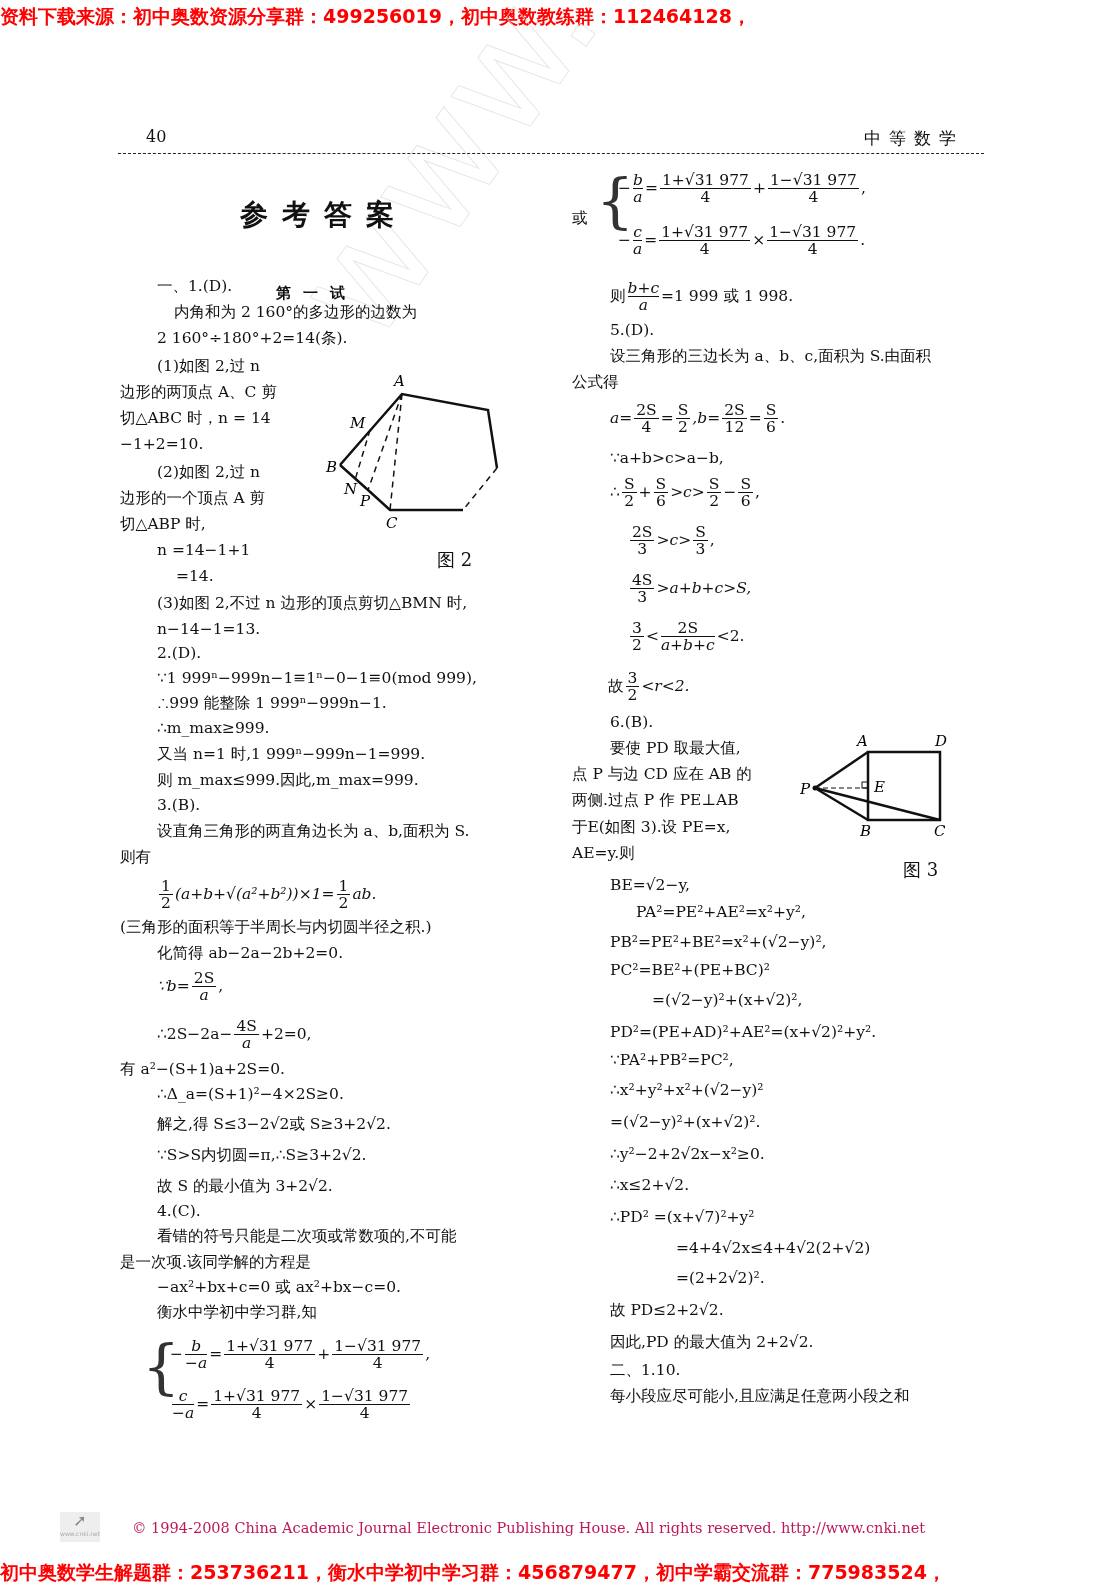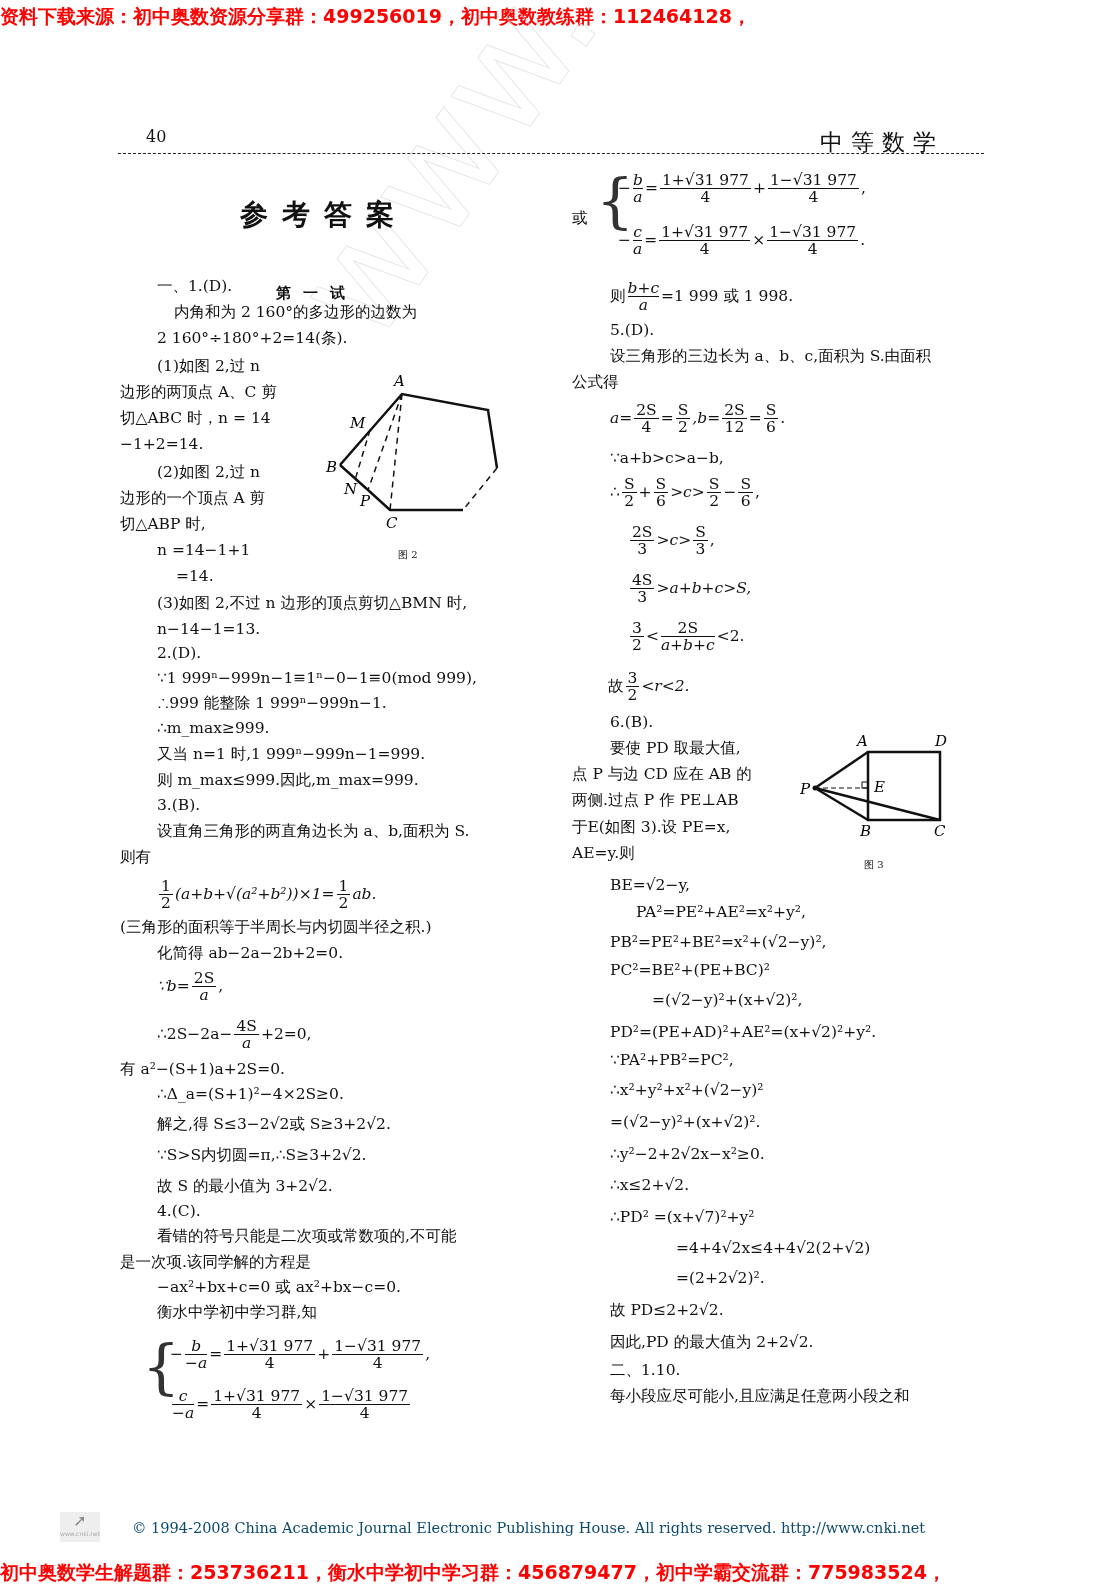--- a/index.html
+++ b/index.html
@@ -3,36 +3,36 @@
 <meta charset="utf-8">
 <style>
   html, body { margin:0; padding:0; background:#fff; }
   body { width:1117px; height:1590px; position:relative; overflow:hidden;
          font-family:"DejaVu Serif","Liberation Serif",serif; color:#111; }
   .banner { position:absolute; left:0; font-family:"DejaVu Sans","Liberation Sans",sans-serif;
             font-weight:bold; color:#f00; font-size:19px; white-space:nowrap; letter-spacing:0px; }
   .banner.top { top:4px; }
   .banner.bottom { top:1560px; }
   .pageno { position:absolute; left:146px; top:127px; font-size:16px; }
-  .journal { position:absolute; left:820px; top:127px; font-size:23px; letter-spacing:8px; }
+  .journal { position:absolute; left:864px; top:127px; font-size:17px; letter-spacing:8px; }
   .rule { position:absolute; left:118px; top:153px; width:866px; height:0;
           border-top:1.5px dashed #222; }
   .title { position:absolute; left:240px; top:196px; font-size:28px; font-weight:bold;
            letter-spacing:14px; font-family:"DejaVu Sans","Liberation Sans",sans-serif; }
   .subtitle { position:absolute; left:276px; top:244px; font-size:15px; font-weight:bold;
               letter-spacing:12px; font-family:"DejaVu Sans","Liberation Sans",sans-serif;margin-top:40px; }
   .line { position:absolute; font-size:15.5px; white-space:nowrap; line-height:20px; }
   i { font-style:italic; }
   .frac { display:inline-block; vertical-align:middle; text-align:center; line-height:16px; margin:0 2px; }
   .frac > span { display:block; padding:0 2px; }
   .frac > span.num { border-bottom:1px solid #111; }
   .brace { position:absolute; font-size:60px; line-height:60px; font-weight:100; color:#333; }
   .fig { position:absolute; }
-  .figcap { position:absolute; font-size:10px; }
-  .copyright { position:absolute; left:132px; top:1520px; font-size:14.5px; color:#0c4a6e; white-space:nowrap; }
+  .figcap { position:absolute; font-size:18px;margin-left:39px; }
+  .copyright { position:absolute; left:132px; top:1520px; font-size:14.5px; color:#be185d; white-space:nowrap; }
   .cnki-logo { position:absolute; left:60px; top:1512px; width:40px; height:30px; background:#eee;
                font-size:6px; color:#aaa; text-align:center; font-family:"DejaVu Sans",sans-serif; }
   .watermark { position:absolute; left:260px; top:270px; font-size:150px; color:transparent;
                -webkit-text-stroke:1px #ddd; transform:rotate(-55deg); transform-origin:left top;
                white-space:nowrap; font-family:"DejaVu Sans",sans-serif; opacity:0.7; }
 </style>
 </head>
 <body>
 
 <div class="banner top">资料下载来源：初中奥数资源分享群：499256019，初中奥数教练群：112464128，</div>
@@ -46,21 +46,21 @@
 <div class="title">参考答案</div>
 <div class="subtitle">第一试</div>
 
 <div>
   <div class="line" style="left:157px;top:276px">一、1.(D).</div>
   <div class="line" style="left:174px;top:302px">内角和为 2 160°的多边形的边数为</div>
   <div class="line" style="left:157px;top:328px">2 160°÷180°+2=14(条).</div>
   <div class="line" style="left:157px;top:356px">(1)如图 2,过 n</div>
   <div class="line" style="left:120px;top:382px">边形的两顶点 A、C 剪</div>
   <div class="line" style="left:120px;top:408px">切△ABC 时，n = 14</div>
-  <div class="line" style="left:120px;top:434px">−1+2=14.</div>
+  <div class="line" style="left:120px;top:434px">−1+2=10.</div>
   <div class="line" style="left:157px;top:462px">(2)如图 2,过 n</div>
   <div class="line" style="left:120px;top:488px">边形的一个顶点 A 剪</div>
   <div class="line" style="left:120px;top:514px">切△ABP 时,</div>
   <div class="line" style="left:157px;top:540px">n =14−1+1</div>
   <div class="line" style="left:176px;top:566px">=14.</div>
   <div class="line" style="left:157px;top:593px">(3)如图 2,不过 n 边形的顶点剪切△BMN 时,</div>
   <div class="line" style="left:157px;top:619px">n−14−1=13.</div>
   <div class="line" style="left:157px;top:643px">2.(D).</div>
   <div class="line" style="left:157px;top:668px">∵1 999ⁿ−999n−1≡1ⁿ−0−1≡0(mod 999),</div>
   <div class="line" style="left:157px;top:693px">∴999 能整除 1 999ⁿ−999n−1.</div>

